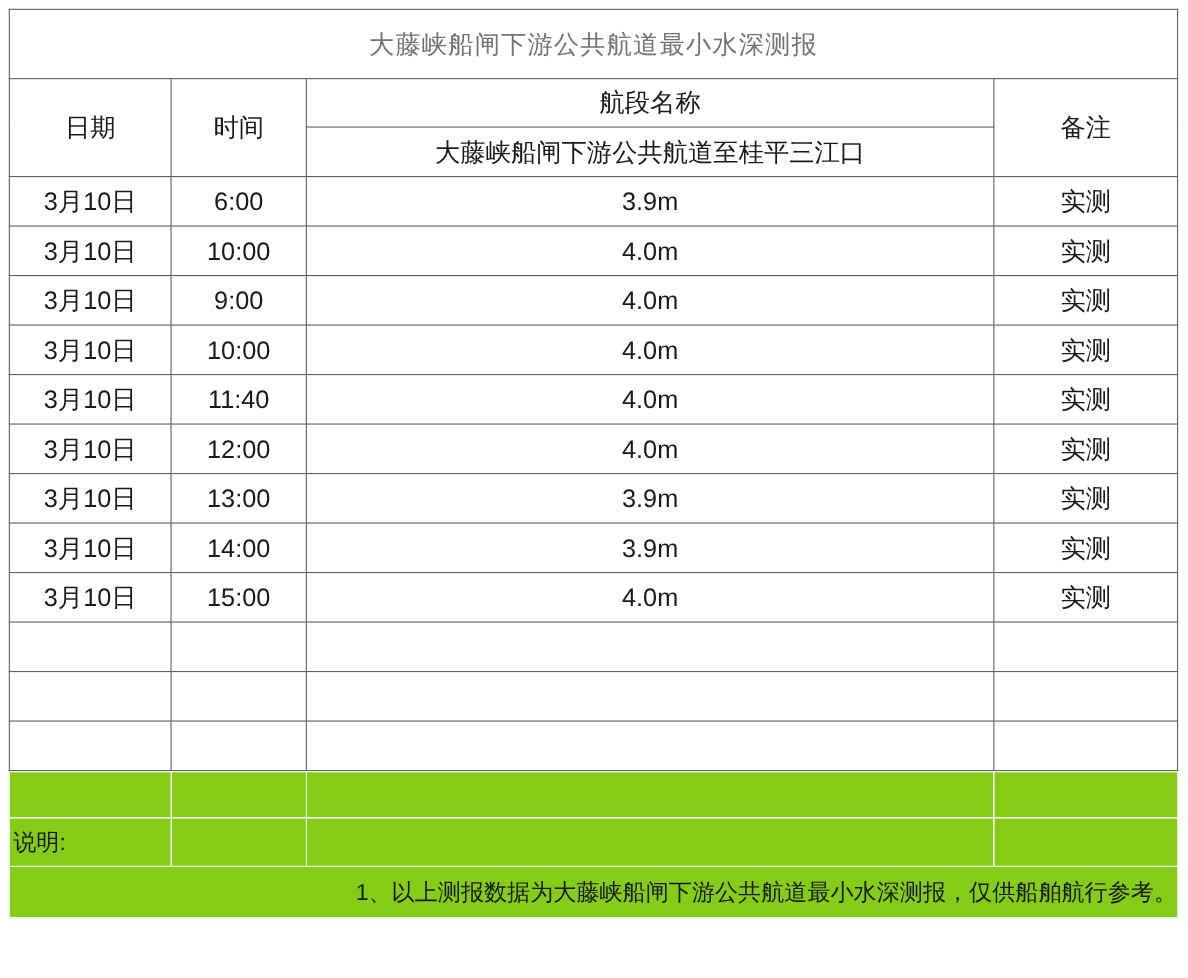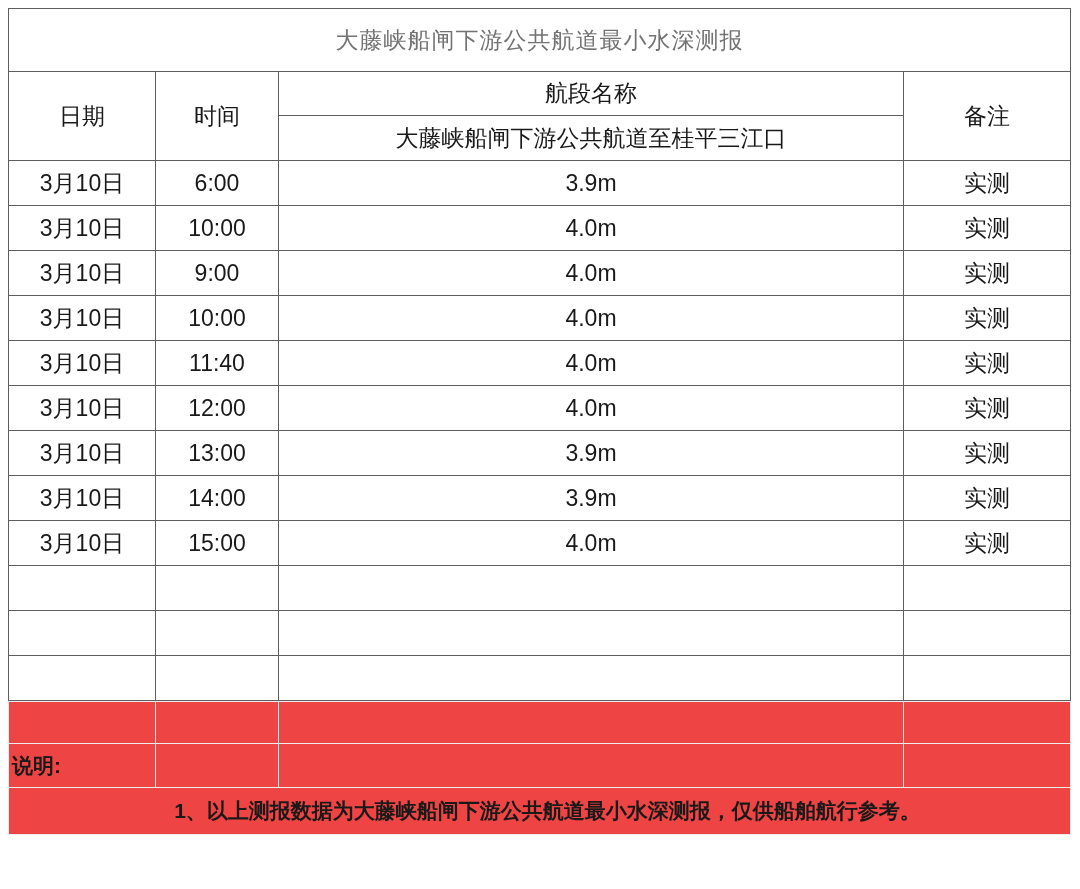--- a/index.html
+++ b/index.html
@@ -44,28 +44,28 @@
   
   table.faint {
     border-collapse:collapse;
     table-layout:fixed;
     width:1062px;
   }
   table.faint td {
     border:1px solid #ececec;
     vertical-align:middle;
     font-size:21px;
-    font-weight:700;
+    font-weight:400;
     overflow:hidden;
     white-space:nowrap;
-    background:#ef4444;
+    background:#84cc16;
   }
   tr.spacer-row td { height:42px; }
   tr.notes-label-row td { height:44px; text-align:left; padding-left:3px; }
-  tr.note-row td { height:47px; text-align:center; padding-left:16px; }
+  tr.note-row td { height:47px; text-align:right; padding-left:16px; }
 </style>
 </head>
 <body>
 
 <div class="sheet">
 
   <table class="main">
     <colgroup>
       <col style="width:147px">
         <col style="width:123px">

